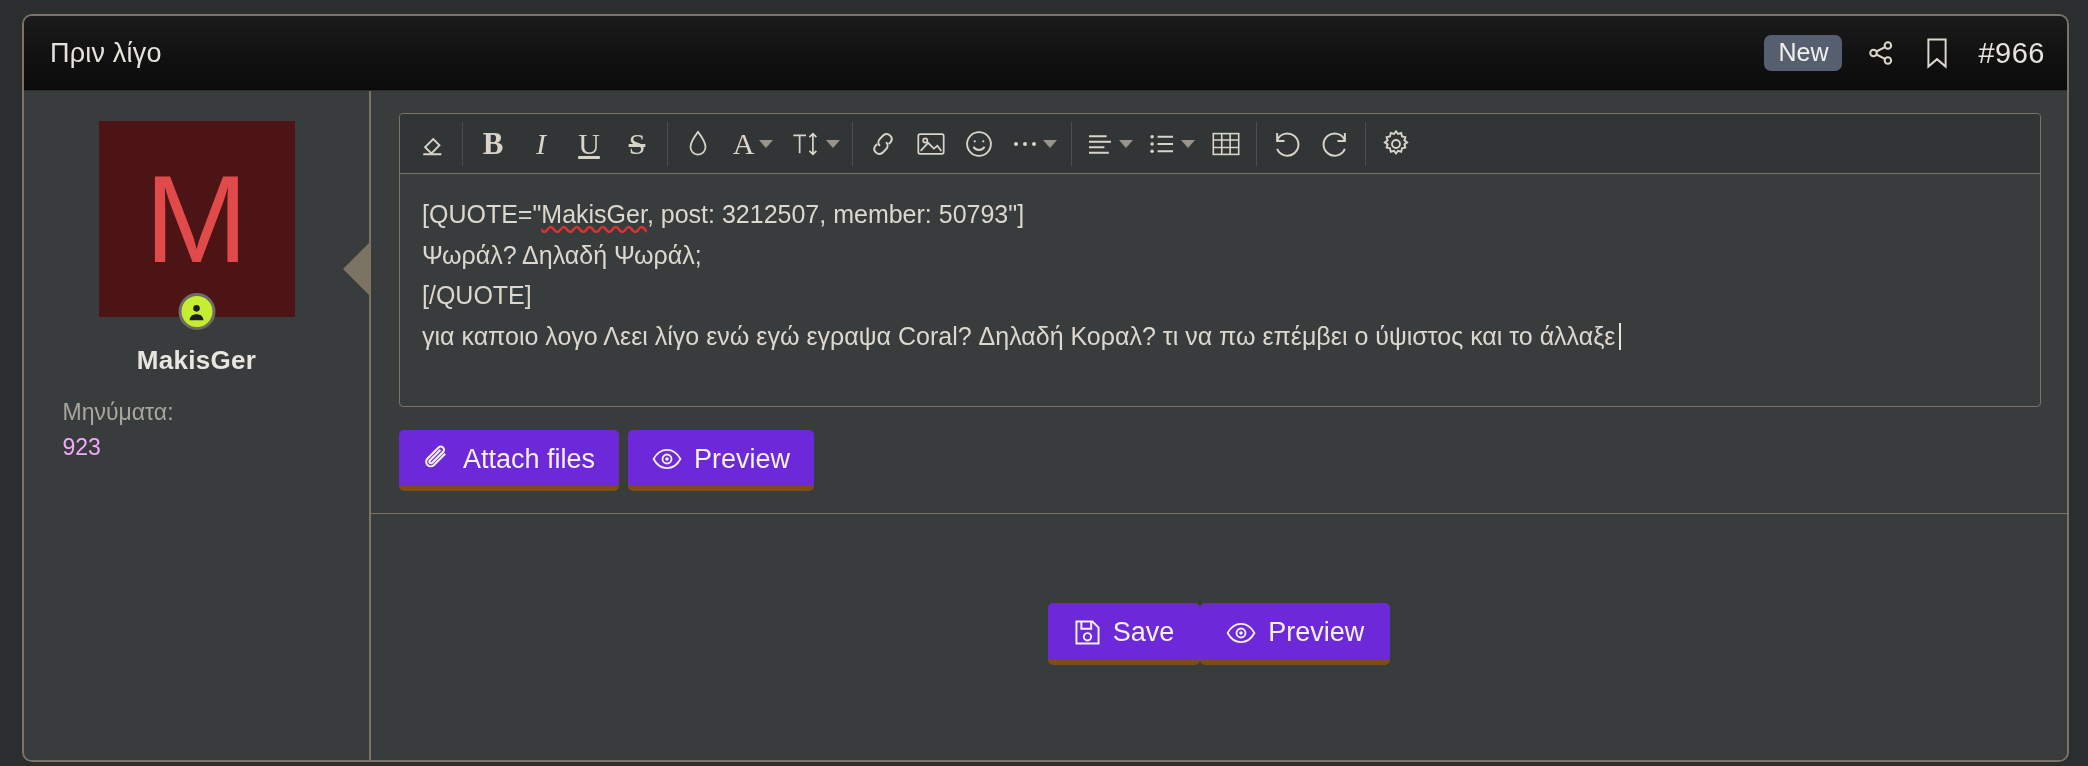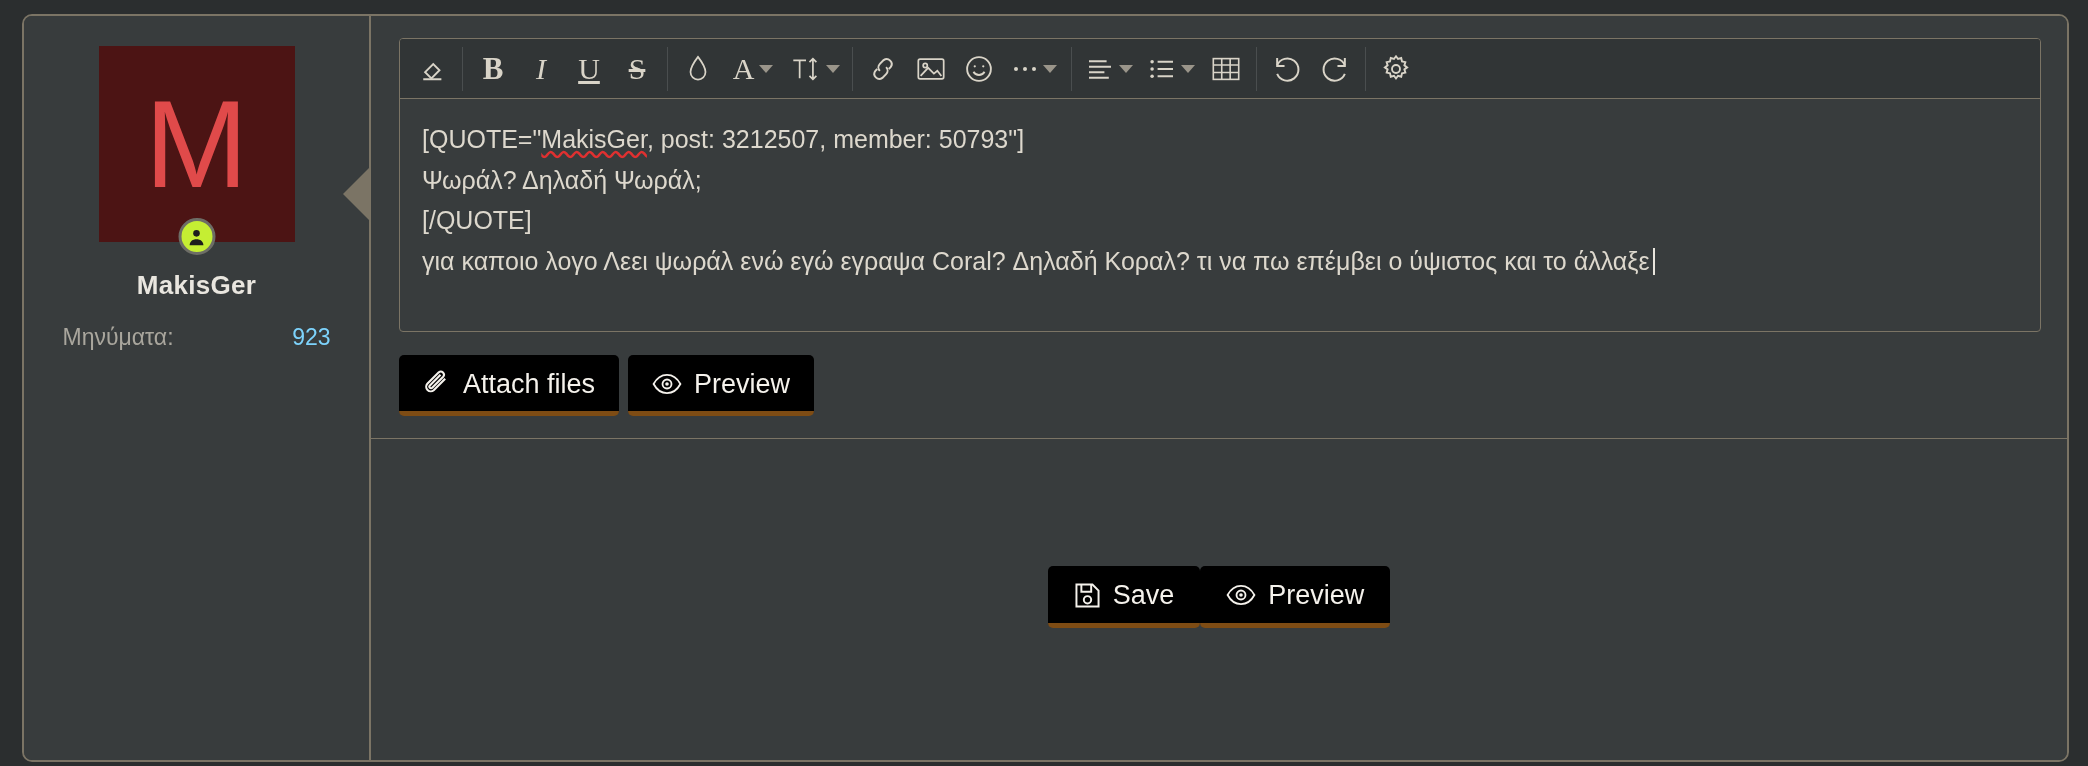--- a/index.html
+++ b/index.html
@@ -131,22 +131,23 @@
     width: 268px;
   }
   .stat-row {
     display: flex;
     justify-content: space-between;
     align-items: baseline;
     color: #a9a69d;
     font-size: 23px;
     line-height: 1.5;
     padding: 1px 0;
-  }
-  .stat-value { color: #7dd3fc; }
+    flex-direction: column;
+  }
+  .stat-value { color: #f0abfc; }
 
   
   .bubble-arrow {
     position: absolute;
     top: 150px;
     right: -2px;
     width: 0; height: 0;
     border-top: 28px solid transparent;
     border-bottom: 28px solid transparent;
     border-right: 28px solid #7b7465;
@@ -242,21 +243,21 @@
   
   .attach-row {
     margin-top: 23px;
     padding: 0 26px 22px 28px;
     display: flex;
     gap: 9px;
     border-bottom: 1px solid #7b7465;
   }
 
   .btn {
-    background: #000000;
+    background: #6d28d9;
     border: none;
     border-bottom: 5px solid #7e4c14;
     border-radius: 5px;
     color: #f5f2ec;
     font-size: 27px;
     font-family: "Liberation Sans", sans-serif;
     padding: 15px 24px 13px;
     display: inline-flex;
     align-items: center;
     gap: 12px;
@@ -274,20 +275,41 @@
     padding: 0 0 6px 0;
   }
   .footer .btn { font-size: 27px; padding: 16px 26px 14px; }
 </style>
 </head>
 <body>
 
 <div class="page">
   <div class="panel">
 
+    <div class="header">
+      <div class="header-title">Πριν λίγο</div>
+      <div class="header-right">
+        <div class="badge-new">New</div>
+        <div class="hicon">
+          <svg width="30" height="30" viewBox="0 0 24 24" fill="none" stroke="#ddd8cd" stroke-width="1.6">
+            <circle cx="17.5" cy="6" r="2.6"></circle>
+              <circle cx="17.5" cy="18" r="2.6"></circle>
+              <circle cx="6" cy="12" r="2.6"></circle>
+            <line x1="8.3" x2="15.2" y1="10.8" y2="7.3"></line>
+              <line x1="8.3" x2="15.2" y1="13.2" y2="16.7"></line>
+          </svg>
+        </div>
+        <div class="hicon">
+          <svg width="28" height="32" viewBox="0 0 20 26" fill="none" stroke="#ddd8cd" stroke-width="1.6">
+            <path d="M3 2h14v22l-7-6-7 6z"></path>
+          </svg>
+        </div>
+        <div class="post-number">#966</div>
+      </div>
+    </div>
 
     <div class="body">
 
       <div class="sidebar">
         <div class="avatar-wrap">
           <div class="avatar">M</div>
           <div class="online-dot">
             <svg width="22" height="22" viewBox="0 0 24 24" fill="#1d1d1d">
               <circle cx="12" cy="8" r="3.6"></circle>
               <path d="M4.5 21c0-4.3 3.4-6.6 7.5-6.6s7.5 2.3 7.5 6.6z"></path>
@@ -446,21 +468,21 @@
                     <path d="M12 1.8 l1.6 2.2 2.6-.8 .6 2.7 2.7 .6 -.8 2.6 2.2 1.6 -2.2 1.6 .8 2.6 -2.7 .6 -.6 2.7 -2.6-.8 -1.6 2.2 -1.6-2.2 -2.6 .8 -.6-2.7 -2.7-.6 .8-2.6 -2.2-1.6 2.2-1.6 -.8-2.6 2.7-.6 .6-2.7 2.6 .8 z"></path>
                   </svg>
                 </div>
               </div>
 
             </div>
 
             <div class="editor-content"><span>[QUOTE="</span><span class="misspell">MakisGer</span><span>, post: 3212507, member: 50793"]</span>
 <span>Ψωράλ? Δηλαδή Ψωράλ;</span>
 <span>[/QUOTE]</span>
-<span>για καποιο λογο Λεει ψωράλ ενώ εγώ εγραψα Coral? Δηλαδή Κοραλ? τι να πω επέμβει ο ύψιστος και το άλλαξε</span><span class="caret-bar"></span></div>
+<span>για καποιο λογο Λεει λίγο ενώ εγώ εγραψα Coral? Δηλαδή Κοραλ? τι να πω επέμβει ο ύψιστος και το άλλαξε</span><span class="caret-bar"></span></div>
 
           </div>
         </div>
 
         <div class="attach-row">
           <button class="btn">
             <span>
               <svg width="28" height="28" viewBox="0 0 24 24" fill="none" stroke="#f5f2ec" stroke-width="1.8">
                 <path d="M19 7.5 L9.2 17.3 a3.9 3.9 0 0 1-5.5-5.5 L13.5 2 a2.7 2.7 0 0 1 3.8 3.8 L7.9 15.2 a1.4 1.4 0 0 1-2-2 L15 4"></path>
               </svg>

